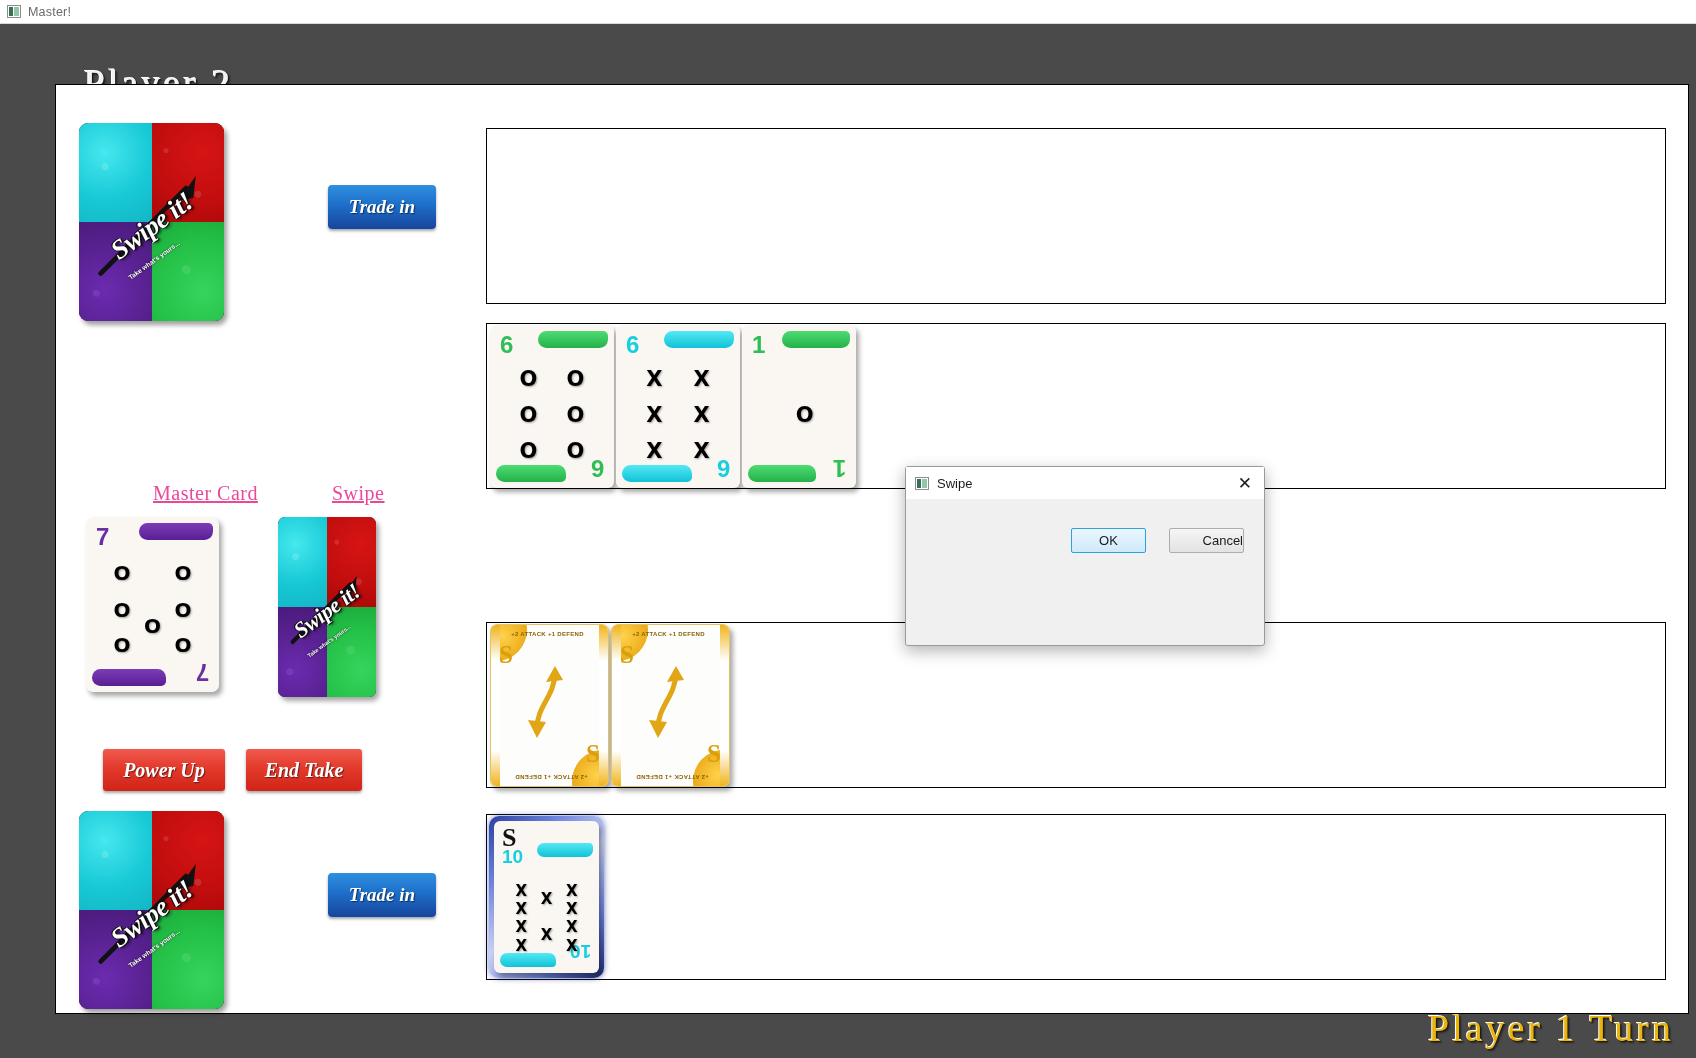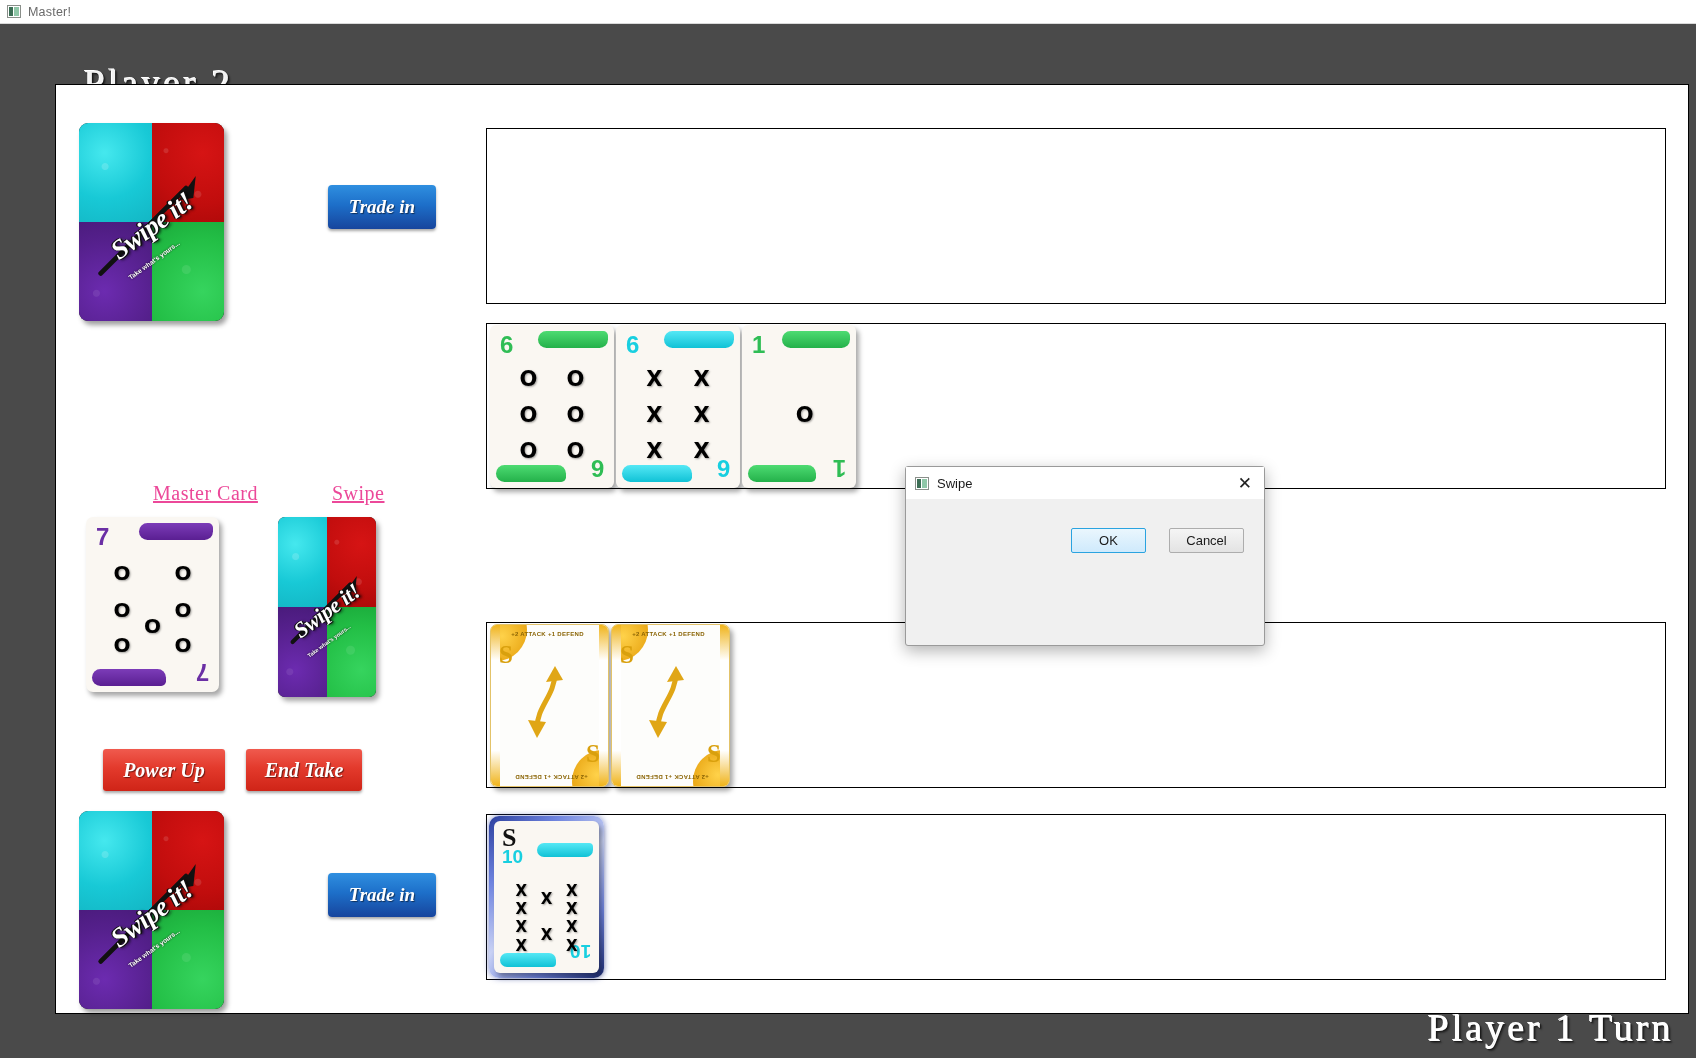--- a/index.html
+++ b/index.html
@@ -35,21 +35,21 @@
     position:absolute; left:84px; top:37px;
     font-family:"Liberation Serif", serif;
     font-size:38px; letter-spacing:3px;
     color:#f2f2f2;
     text-shadow: -1px -1px 0 #ffffff, 1px 1px 1px #1a1a1a, 2px 2px 2px rgba(0,0,0,.45);
   }
   #turn-banner{
     position:absolute; right:22px; bottom:8px;
     font-family:"Liberation Serif", serif;
     font-size:38px; letter-spacing:3px;
-    color:#ffffff;
+    color:#eab308;
     text-shadow: -1px -1px 0 #ffffff, 1px 1px 1px #1a1a1a, 2px 2px 2px rgba(0,0,0,.45);
   }
 
   #game-board{
     position:absolute; left:55px; top:60px; width:1634px; height:930px;
     background:#ffffff; border:1px solid #000;
   }
 
   
   #left-col{ position:absolute; left:0; top:0; width:390px; height:930px; }
@@ -382,15 +382,15 @@
 
   <div style="height:82px;background:#f0f0f0;display:flex;align-items:center;justify-content:flex-end;
               gap:23px;padding-right:20px;">
     <button style="width:75px;height:25px;font-size:13px;color:#1a1a1a;
                    background:linear-gradient(to bottom,#eaf6fd,#cfeafc);
                    border:1px solid #2aa3e0;border-radius:2px;cursor:pointer;
                    font-family:'Liberation Sans',sans-serif;">OK</button>
     <button style="width:75px;height:25px;font-size:13px;color:#1a1a1a;
                    background:linear-gradient(to bottom,#f5f5f5,#e3e3e3);
                    border:1px solid #adadad;border-radius:2px;cursor:pointer;
-                   font-family:'Liberation Sans',sans-serif;">Cancel</button>
+                   font-family:'Liberation Sans',sans-serif;text-align:right;">Cancel</button>
   </div>
 </div>
 
 </body></html>

